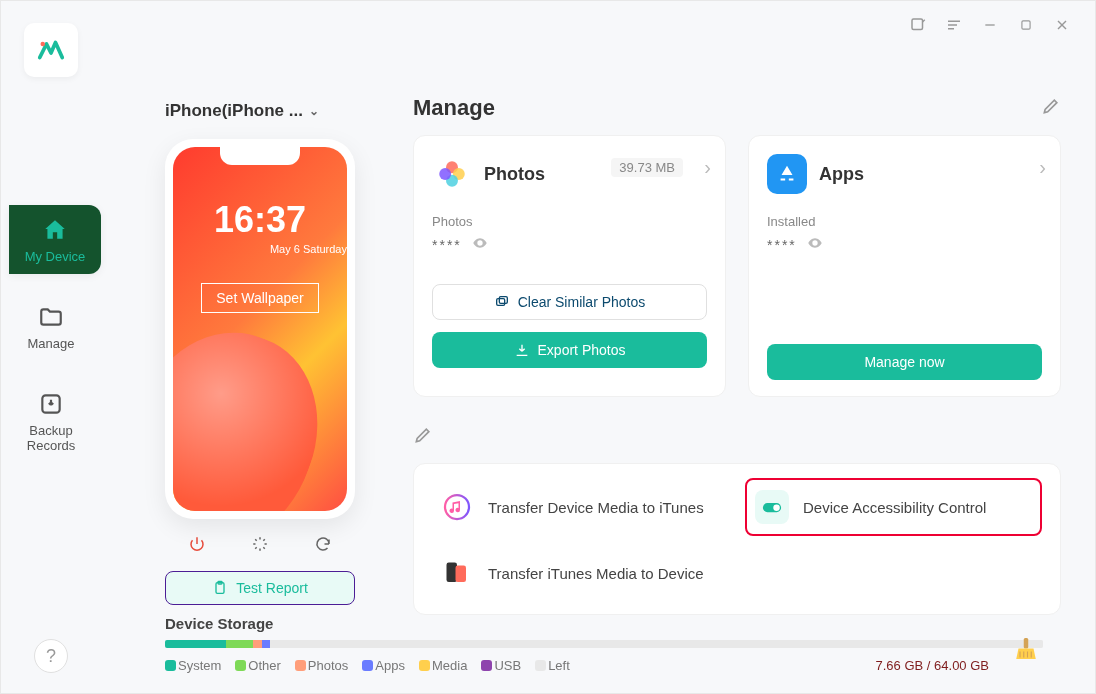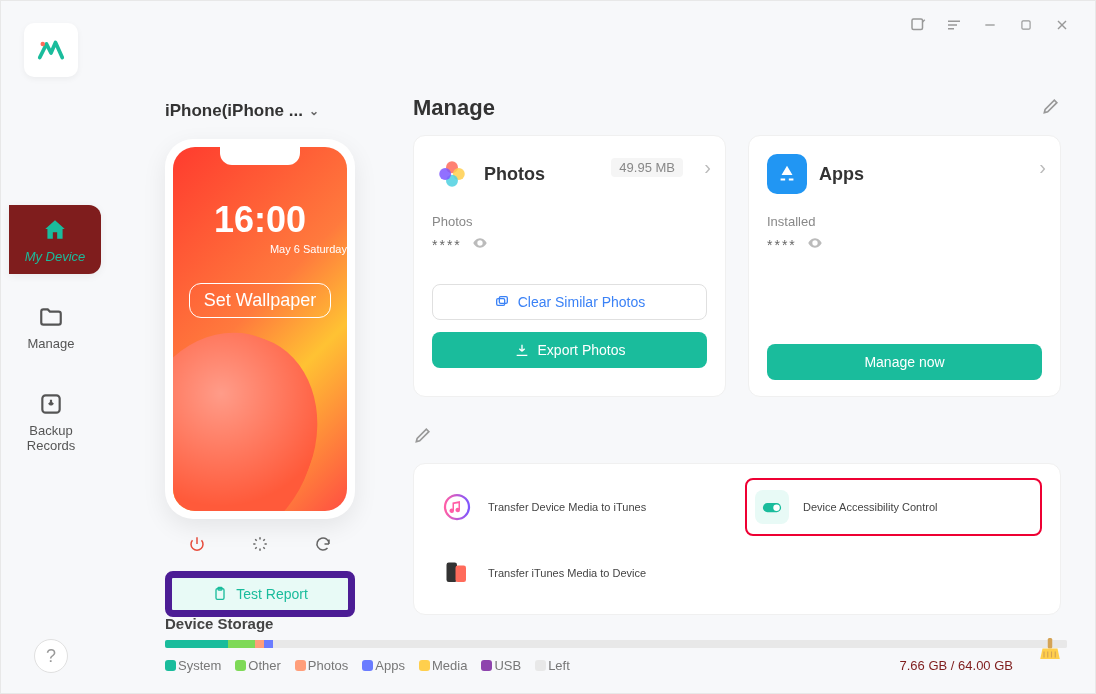--- a/index.html
+++ b/index.html
@@ -5,70 +5,70 @@
 * { margin: 0; padding: 0; box-sizing: border-box; font-family: -apple-system, BlinkMacSystemFont, "Segoe UI", sans-serif; }
 body { width: 1096px; height: 694px; background: #f7f8fa; overflow: hidden; position: relative; border: 1px solid #e8e8e8; }
 
 .titlebar { position: absolute; top: 0; right: 0; height: 48px; display: flex; align-items: center; gap: 18px; padding-right: 24px; }
 .titlebar .ico { width: 18px; height: 18px; color: #999; cursor: pointer; display:flex; align-items:center; justify-content:center; }
 
 .sidebar { position: absolute; left: 0; top: 0; width: 100px; height: 100%; background: #f7f8fa; padding-top: 22px; display: flex; flex-direction: column; align-items: center; }
 .logo { width: 54px; height: 54px; border-radius: 10px; background: #fff; display:flex; align-items:center; justify-content:center; box-shadow: 0 2px 6px rgba(0,0,0,0.05); }
 .sidenav { margin-top: 128px; width: 100%; display: flex; flex-direction: column; align-items: center; gap: 18px; }
 .sideitem { width: 86px; padding: 12px 4px 10px; text-align: center; border-radius: 0 12px 12px 0; cursor: pointer; color: #555; font-size: 13px; }
-.sideitem.active { background: #7f1d1d; color: #1abc9c; box-shadow: 0 2px 8px rgba(0,0,0,0.06); width: 92px; margin-left: 8px; font-style: italic; }
+.sideitem.active { background: #14532d; color: #1abc9c; box-shadow: 0 2px 8px rgba(0,0,0,0.06); width: 92px; margin-left: 8px; }
 .sideitem .sicon { display:flex; justify-content:center; margin-bottom: 6px; }
 .help { position: absolute; bottom: 20px; width: 34px; height: 34px; border: 1px solid #e0e0e0; border-radius: 50%; display:flex; align-items:center; justify-content:center; color:#999; font-size:18px; cursor:pointer; background:#fff;}
 
 .main { position: absolute; left: 100px; top: 0; right: 0; bottom: 0; padding: 16px 34px 0 64px; margin-top: 36px; }
 
 .device-col { position: absolute; left: 64px; top: 58px; width: 210px; }
 .device-sel { display:flex; align-items:center; gap:6px; font-weight:700; font-size:17px; color:#333; cursor:pointer; padding: 6px 0; }
 .device-sel .chev { font-size: 12px; color:#666; }
 .phone { margin-top: 12px; width: 190px; height: 380px; border-radius: 28px; background:#fff; box-shadow: 0 8px 24px rgba(0,0,0,0.08); padding: 8px; position:relative; }
 .phone-screen { width:100%; height:100%; border-radius: 22px; background: linear-gradient(135deg,#ff3b2e 0%,#ff7a3d 45%,#ffc233 65%,#ff4e42 100%); position:relative; overflow:hidden; color:#fff; text-align:center; }
 .notch { position:absolute; top:0; left:50%; transform:translateX(-50%); width:80px; height:18px; background:#fff; border-radius:0 0 12px 12px; }
 .ptime { margin-top:52px; font-size:36px; font-weight:600; }
 .pdate { font-size:11px; margin-top:2px;text-align:right; }
-.wallbtn { margin: 28px auto 0; border:1.5px solid #fff; border-radius:12px; padding:6px 14px; font-size:18px; display:inline-block; cursor:pointer; }
+.wallbtn { margin: 28px auto 0; border:1.5px solid #fff; border-radius:0; padding:6px 14px; font-size:14px; display:inline-block; cursor:pointer; }
 .blob { position:absolute; bottom:-40px; left:-40px; width:180px; height:220px; background: radial-gradient(circle at 40% 30%, #fff6, transparent 60%), #ff5a3a; border-radius:50% 48% 52% 50%; transform:rotate(20deg); }
 
 .phone-actions { display:flex; justify-content:space-around; margin-top:10px; width:190px; }
 .phone-actions .pact { width:38px; height:30px; display:flex; align-items:center; justify-content:center; color:#666; cursor:pointer; }
 .phone-actions .pact.power { color:#e74c3c; }
 
-.testreport { margin-top:12px; width:190px; border:7px solid #4c1d95; color:#1abc9c; background:#e8faf6; border-radius:8px; padding:8px 0; text-align:center; font-size:14px; cursor:pointer; display:flex; align-items:center; justify-content:center; gap:8px; }
+.testreport { margin-top:12px; width:190px; border:1px solid #4c1d95; color:#1abc9c; background:#e8faf6; border-radius:8px; padding:8px 0; text-align:center; font-size:14px; cursor:pointer; display:flex; align-items:center; justify-content:center; gap:8px; }
 
 .content { position: absolute; left: 312px; top: 58px; right: 34px; }
 
 .sec-head { display:flex; justify-content:space-between; align-items:center; margin-bottom: 14px; }
 .sec-head h2 { font-size:22px; font-weight:700; color:#333; }
 .editico { color:#999; cursor:pointer; }
 
 .cards { display:flex; gap: 22px; }
 .card { flex:1; background:#fff; border-radius:12px; border:1px solid #f0f0f0; padding:18px 18px 16px; position:relative; }
 .card-head { display:flex; align-items:center; gap:12px; }
 .card-icon { width:40px; height:40px; border-radius:10px; display:flex; align-items:center; justify-content:center; }
 .card-title { font-size:18px; font-weight:700; color:#333; }
 .card-meta { position:absolute; right:42px; top:22px; background:#f5f5f5; color:#888; font-size:13px; padding:2px 8px; border-radius:4px; }
 .card-arrow { position:absolute; right:14px; top:20px; color:#bbb; font-size:20px; cursor:pointer; }
 .card-sub { margin-top:20px; font-size:13px; color:#888; }
 .card-val { margin-top:6px; font-size:14px; color:#666; letter-spacing:2px; display:flex; align-items:center; gap:10px;}
 .eye { color:#bbb; cursor:pointer; }
-.btn-outline { margin-top:30px; width:100%; border:1px solid #e0e0e0; background:#fff; border-radius:8px; padding:9px 0; font-size:14px; color:#3b82f6; cursor:pointer; display:flex; align-items:center; justify-content:center; gap:8px; }
+.btn-outline { margin-top:30px; width:100%; border:1px solid #e0e0e0; background:#fff; border-radius:8px; padding:9px 0; font-size:14px; color:#0c4a6e; cursor:pointer; display:flex; align-items:center; justify-content:center; gap:8px; }
 .btn-primary { margin-top:12px; width:100%; border:none; background:#1abc9c; color:#fff; border-radius:8px; padding:10px 0; font-size:14px; cursor:pointer; display:flex; align-items:center; justify-content:center; gap:8px;}
 .card.apps .btn-primary { margin-top: 90px; }
 
 .quick { margin-top: 28px; }
 .quick-grid { background:#fff; border:1px solid #f0f0f0; border-radius:12px; padding: 14px 18px; display:grid; grid-template-columns: 1fr 1fr; gap: 10px 16px; }
-.qitem { display:flex; align-items:center; gap:14px; padding:10px 8px; border-radius:8px; cursor:pointer; font-size:11px; color:#444; }
+.qitem { display:flex; align-items:center; gap:14px; padding:10px 8px; border-radius:8px; cursor:pointer; font-size:15px; color:#444; }
 .qitem .qicon { width:34px; height:34px; border-radius:8px; display:flex; align-items:center; justify-content:center; flex-shrink:0; }
 .qhl { border: 2.5px solid #e03; }
 
-.storage { position:absolute; left:64px; right:28px; bottom:20px; }
+.storage { position:absolute; left:64px; right:52px; bottom:20px; }
 .storage h3 { font-size:15px; font-weight:700; color:#444; margin-bottom:8px; }
 .bar { width:100%; height:8px; background:#efefef; border-radius:2px; display:flex; overflow:hidden; }
 .seg { height:100%; }
 .legend { display:flex; align-items:center; gap:14px; margin-top:10px; font-size:13px; color:#777; }
 .legend .li { display:flex; align-items:center; gap:2px; }
 .legend .sw { width:11px; height:11px; border-radius:3px; }
 .storage-txt { position:absolute; right:54px; bottom:0; font-size:13px; color:#7f1d1d; }
 .brush { position:absolute; right:0; bottom:6px; width:34px; height:34px; cursor:pointer; display:flex; align-items:center; justify-content:center; }
 </style>
 </head>
@@ -146,21 +146,21 @@
 <div class="main">
 
   <div class="device-col">
     <div class="device-sel">
       <span>iPhone(iPhone ...</span>
       <span class="chev">⌄</span>
     </div>
     <div class="phone">
       <div class="phone-screen">
         <div class="notch"></div>
-        <div class="ptime">16:00</div>
+        <div class="ptime">16:37</div>
         <div class="pdate">May 6 Saturday</div>
         <div class="wallbtn">Set Wallpaper</div>
         <div class="blob"></div>
       </div>
     </div>
     <div class="phone-actions">
       <div class="pact power">
           <svg width="18" height="18" viewBox="0 0 24 24" fill="none" stroke="currentColor" stroke-width="2">
             <path d="M12 3v9"></path>
             <path d="M6 7a8 8 0 1012 0"></path>
@@ -201,21 +201,21 @@
           <div class="card-icon">
               <svg width="34" height="34" viewBox="0 0 40 40">
                 <circle cx="20" cy="12" r="7" fill="#ff6b5b" opacity=".85"></circle>
                 <circle cx="28" cy="20" r="7" fill="#ffcf4d" opacity=".85"></circle>
                 <circle cx="20" cy="28" r="7" fill="#4dd0e1" opacity=".85"></circle>
                 <circle cx="12" cy="20" r="7" fill="#7e57ff" opacity=".85"></circle>
               </svg>
             </div>
           <span class="card-title">Photos</span>
         </div>
-        <span class="card-meta">49.95 MB</span>
+        <span class="card-meta">39.73 MB</span>
         <span class="card-arrow">›</span>
         <div class="card-sub">Photos</div>
         <div class="card-val">
           <span>****</span>
           <span class="eye"><svg width="16" height="16" viewBox="0 0 24 24" fill="currentColor">
                 <path d="M12 5c-5 0-9 4.5-10 7 1 2.5 5 7 10 7s9-4.5 10-7c-1-2.5-5-7-10-7zm0 11a4 4 0 110-8 4 4 0 010 8z"></path>
               </svg></span>
         </div>
         <button class="btn-outline">
           <svg width="16" height="16" viewBox="0 0 24 24" fill="none" stroke="currentColor" stroke-width="2">

